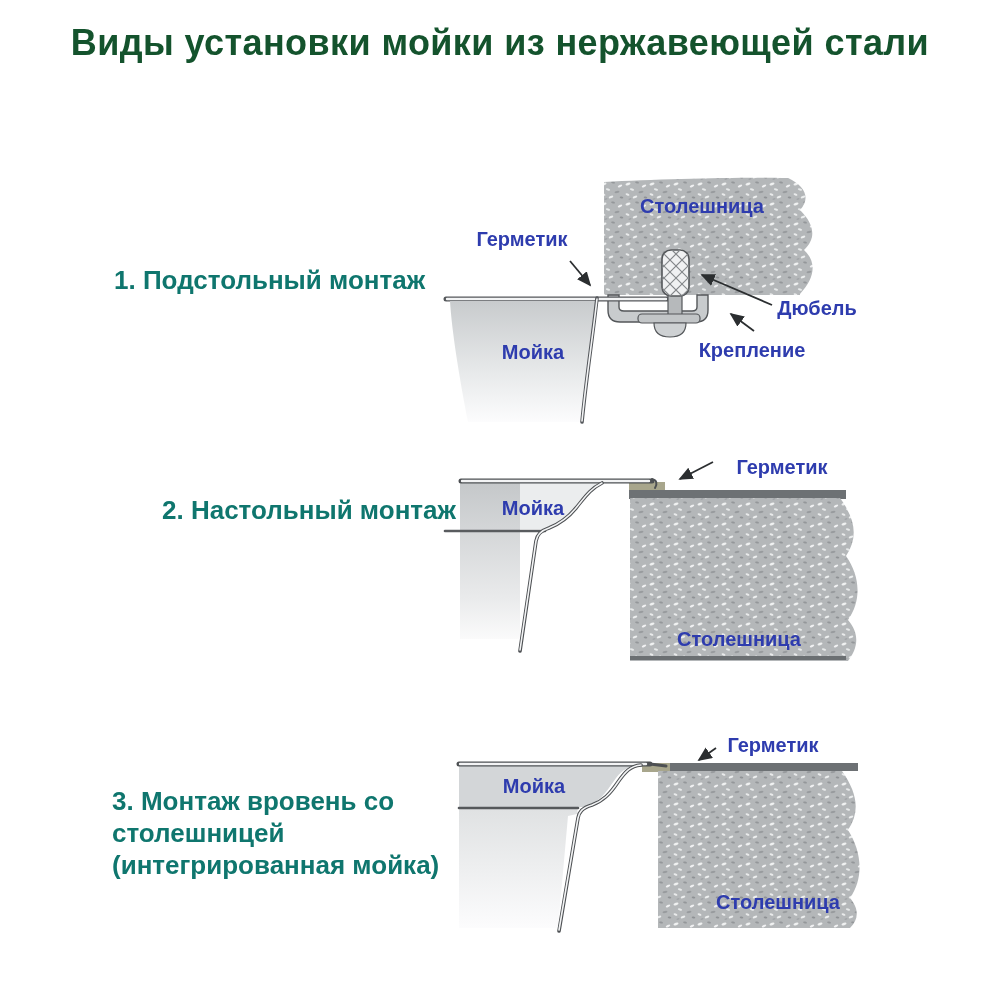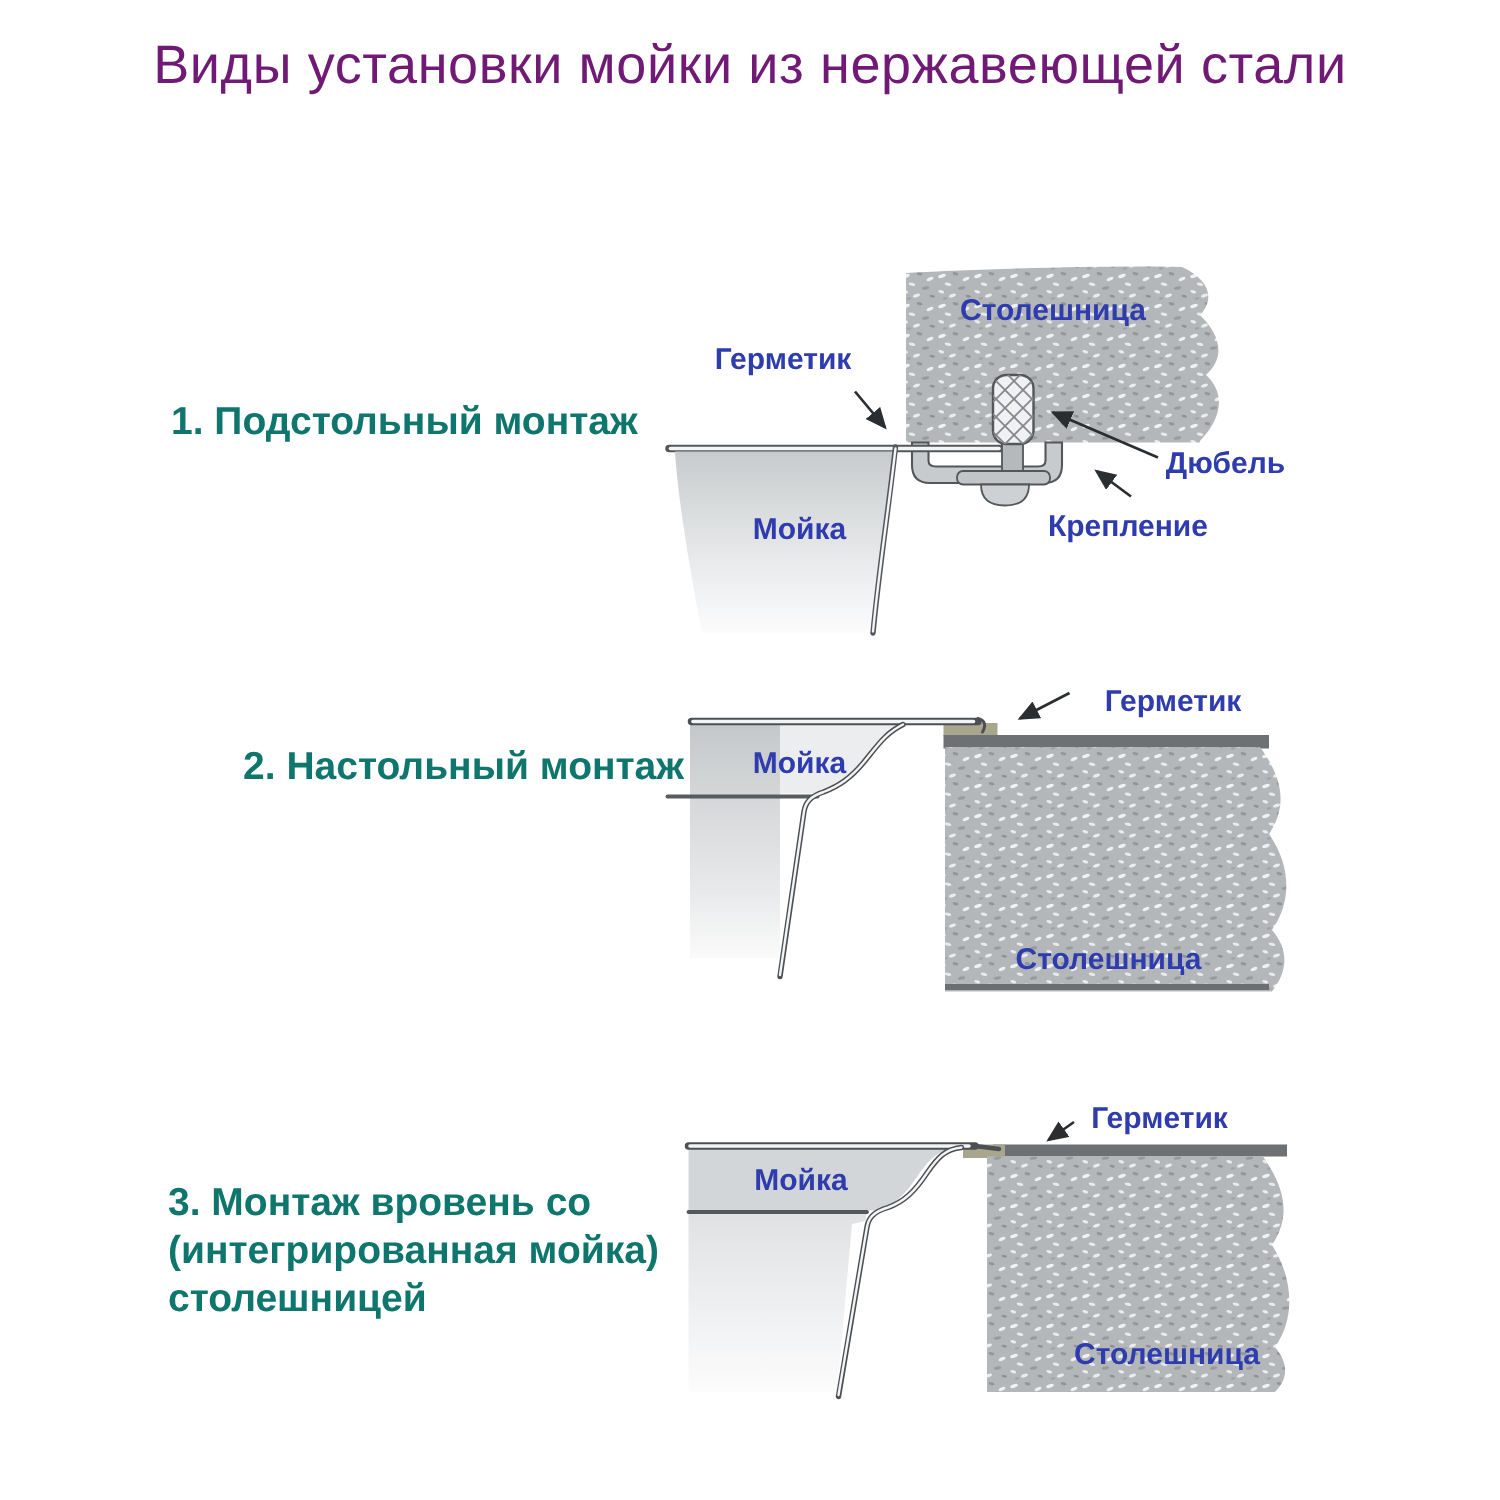--- a/index.html
+++ b/index.html
@@ -2,21 +2,21 @@
 <html><head>
 <meta charset="utf-8">
 <style>
   html,body { margin:0; padding:0; background:#ffffff; }
   .page {
     position:relative; width:1000px; height:1000px; background:#ffffff;
     font-family:"Liberation Sans", sans-serif; overflow:hidden;
   }
   .title {
     position:absolute; top:22px; left:0; width:1000px;
-    text-align:center; font-size:36px; font-weight:normal; color:#701a75;
+    text-align:center; font-size:36px; font-weight:bold; color:#14532d;
     letter-spacing:0.4px;
   }
   .cap { position:absolute; color:#0f766e; font-weight:bold; font-size:26px; line-height:32px; }
   .cap1 { left:114px; top:264px; width:330px; text-align:left; }
   .cap2 { left:150px; top:494px; width:318px; text-align:center; }
   .cap3 { left:112px; top:785px; width:348px; }
   svg { position:absolute; left:0; display:block; }
   #svg-d1 { top:160px; }
   #svg-d2 { top:430px; }
   #svg-d3 { top:700px; }
@@ -148,22 +148,22 @@
       <path d="M 602,483 C 590,489 585,497 576,508 C 567,519 559,524 549,528 C 540,531 537,535 536,541 L 520,650" stroke="#f3f4f5" stroke-width="1.6" fill="none" stroke-linecap="round" stroke-linejoin="round"></path>
     </g>
     <text class="blue-label" x="533" y="515" text-anchor="middle" fill="#2e3cae">Мойка</text>
 
     <text class="blue-label" x="782" y="474" text-anchor="middle" fill="#2e3cae">Герметик</text>
     <path d="M 713,462 L 680,479" stroke="#2b2e30" stroke-width="1.8" fill="none" marker-end="url(#ar2)"></path>
   </svg>
 
   <div class="cap cap3">
     <div>3. Монтаж вровень со</div>
+    <div>столешницей</div>
     <div>(интегрированная мойка)</div>
-    <div>столешницей</div>
   </div>
 
   <svg id="svg-d3" width="1000" height="260" viewBox="0 700 1000 260">
     <defs>
       <pattern id="sp3" width="24" height="20" patternUnits="userSpaceOnUse">
         <rect width="24" height="20" fill="#b4b7b9"></rect>
         <ellipse cx="4" cy="4" rx="2.6" ry="1.2" fill="#f7f8f8" opacity="0.9" transform="rotate(-18 4 4)"></ellipse>
         <ellipse cx="13" cy="2.5" rx="2" ry="1" fill="#94979a" transform="rotate(12 13 2.5)"></ellipse>
         <ellipse cx="20" cy="6" rx="2.4" ry="1.1" fill="#fbfbfc" opacity="0.85" transform="rotate(-25 20 6)"></ellipse>
         <ellipse cx="8" cy="9.5" rx="2.2" ry="1" fill="#eef0f0" opacity="0.9" transform="rotate(15 8 9.5)"></ellipse>

